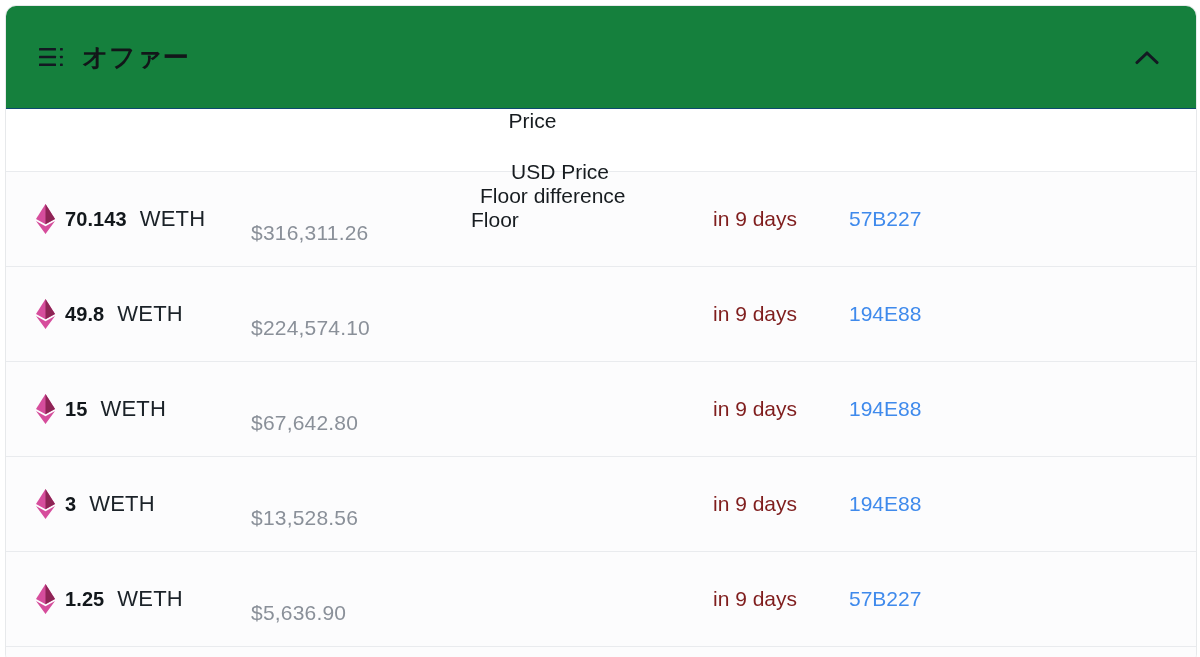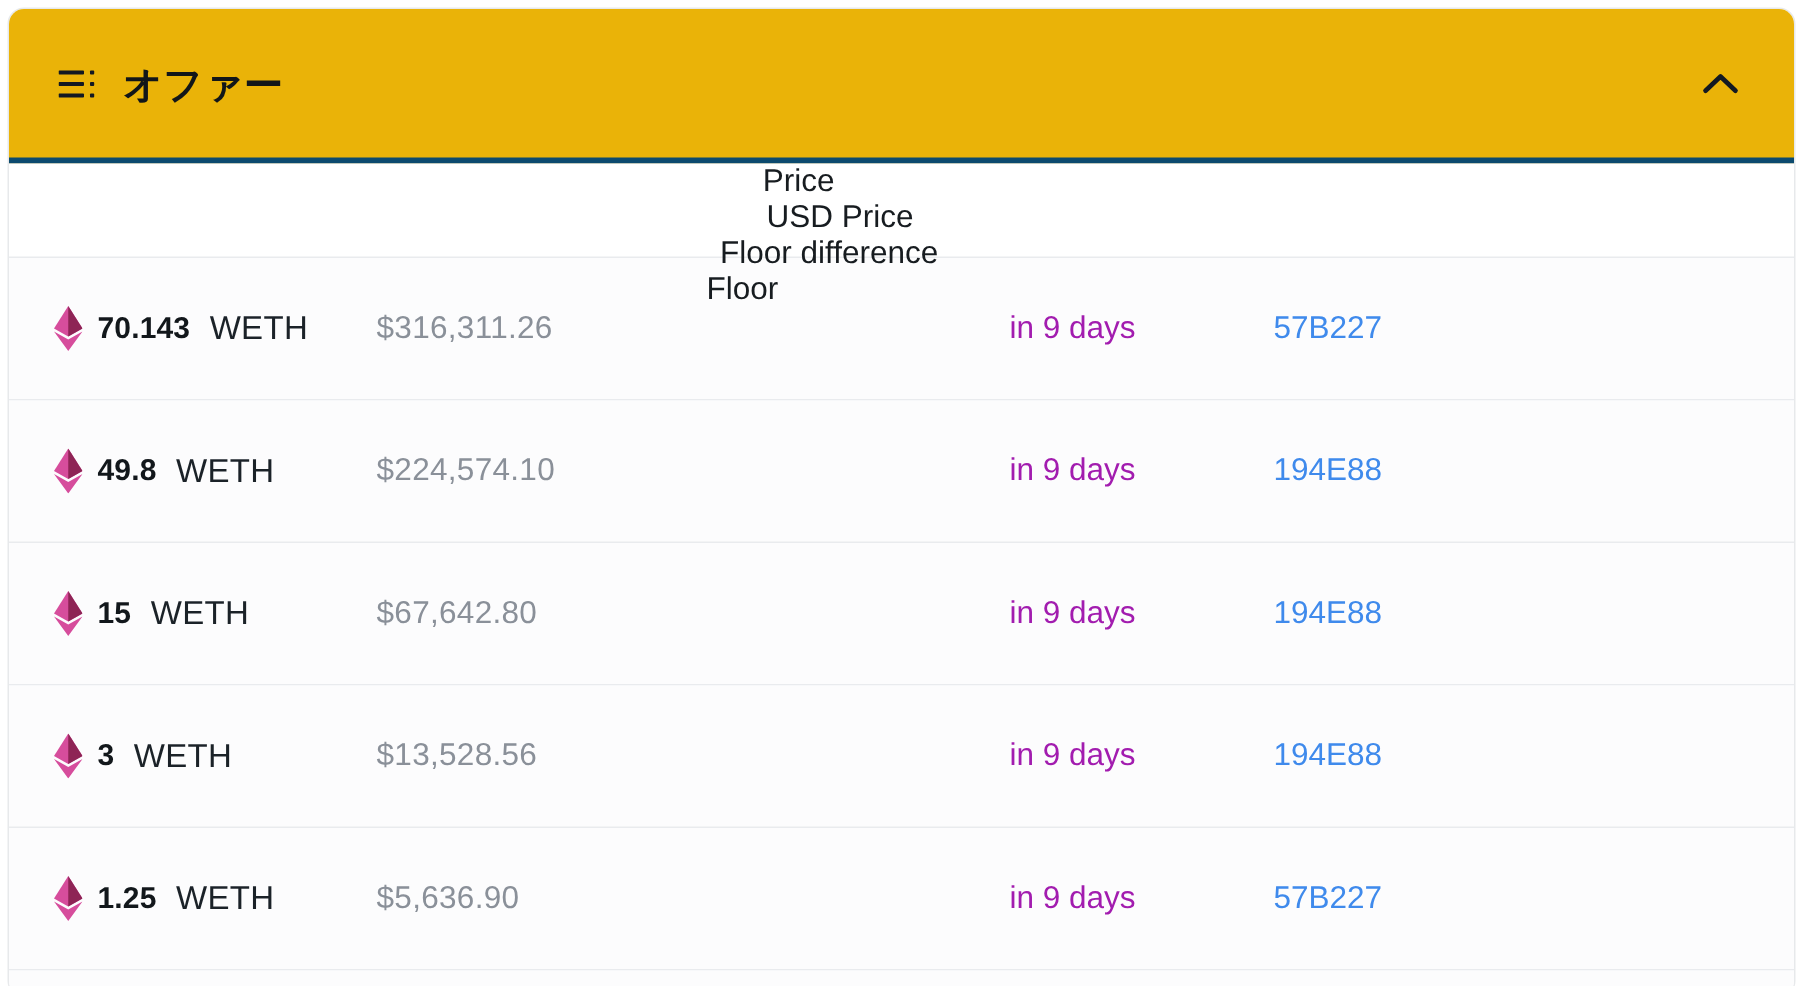--- a/index.html
+++ b/index.html
@@ -24,22 +24,22 @@
     border-radius: 11px;
     overflow: hidden;
   }
 
   
   .card-header {
     height: 103px;
     display: flex;
     align-items: center;
     padding: 0 32px 0 33px;
-    background: #eab308;
-    border-bottom: 4px solid #0c4a6e;
+    background: #15803d;
+    border-bottom: 1px solid #0c4a6e;
     cursor: pointer;
   }
 
   .header-left {
     display: flex;
     align-items: center;
     gap: 17px;
     flex: 1;
   }
 
@@ -95,21 +95,21 @@
   }
 
   .tr {
     height: 95px;
     background: #fcfcfd;
     border-bottom: 1px solid #e9ebee;
   }
 
   
   .c-price      { width: 245px; padding-left: 30px; }
-  .c-usd        { width: 180px; padding-left: 0px; }
+  .c-usd        { width: 180px; padding-left: 0px; margin-top: 27px; }
   .c-floor      { width: 242px; }
   .c-exp        { width: 176px; }
   .c-from       { width: 260px; }
 
   .thead .c-usd   { padding-left: 0; }
   .tr .c-usd      { padding-left: 0; }
 
   .price-cell {
     display: flex;
     align-items: center;
@@ -146,22 +146,23 @@
     white-space: nowrap;
   }
 
   .floor-value {
     font-size: 21px;
     color: #8a9099;
   }
 
   .exp-value {
     font-size: 21px;
-    color: #a21caf;
-    white-space: nowrap;
+    color: #7f1d1d;
+    white-space: nowrap;
+    margin-left: 40px;
   }
 
   .from-link {
     font-size: 21px;
     color: #3f8aec;
     cursor: pointer;
     white-space: nowrap;
   }
 
   

